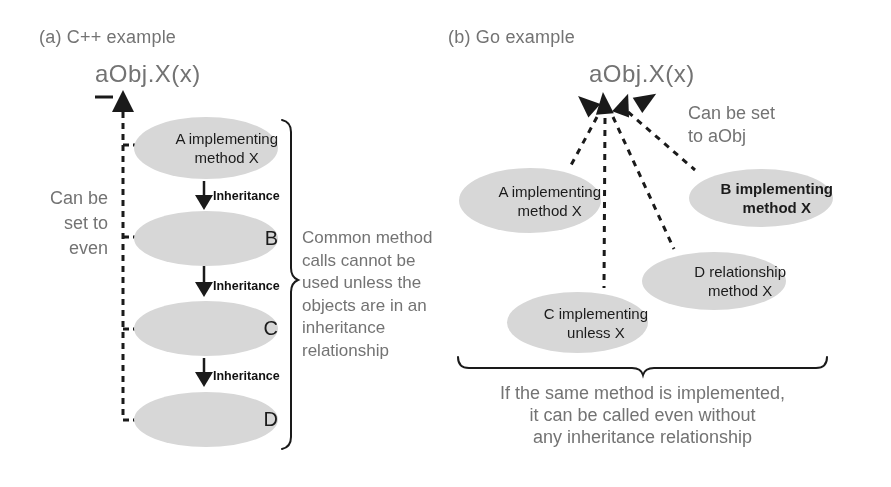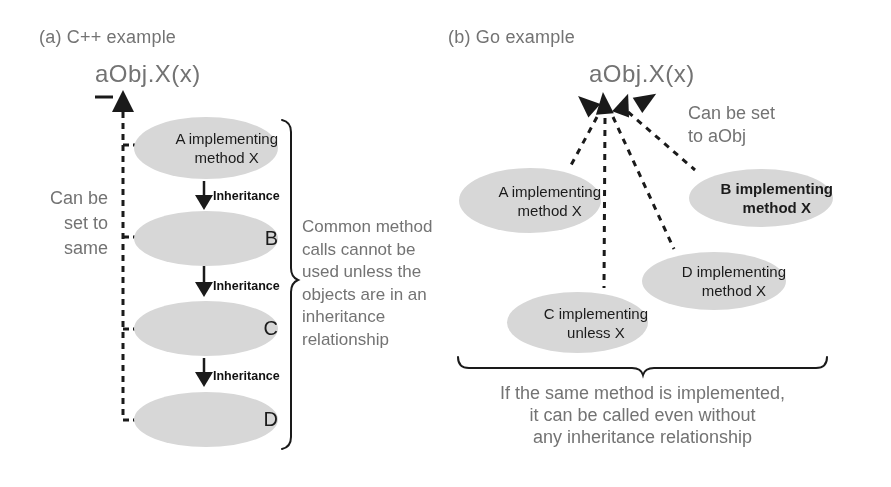--- a/index.html
+++ b/index.html
@@ -113,41 +113,41 @@
 
     <path d="M 458 357 Q 458 368 469 368 L 632 368 Q 641 368 643 375 Q 645 368 654 368 L 816 368 Q 827 368 827 357" fill="none" stroke="#1a1a1a" stroke-width="2" stroke-linecap="round"></path>
   </svg>
 
   <div class="txt panel-title" style="left:39px; top:27px;">(a) C++ example</div>
 
   <div class="txt caller" style="left:95px; top:60px;">aObj.X(x)</div>
 
   <div class="txt side-note" style="left:28px; top:186px; width:80px; text-align:right;">Can be
 set to
-same</div>
+even</div>
 
   <div class="node" style="left:134px; top:117px; width:144px; height:62px;">
     <span>A implementing
 method X</span>
   </div>
   <div class="node single" style="left:134px; top:211px; width:144px; height:55px;">
     <span>B</span>
   </div>
   <div class="node single" style="left:134px; top:301px; width:144px; height:55px;">
     <span>C</span>
   </div>
   <div class="node single" style="left:134px; top:392px; width:144px; height:55px;">
     <span>D</span>
   </div>
 
   <div class="inh-label" style="left:213px; top:189px;">Inheritance</div>
   <div class="inh-label" style="left:213px; top:279px;">Inheritance</div>
   <div class="inh-label" style="left:213px; top:369px;">Inheritance</div>
 
-  <div class="txt brace-note-left" style="left:302px; top:216px; width:180px;">Common method
+  <div class="txt brace-note-left" style="left:302px; top:227px; width:180px;">Common method
 calls cannot be
 used unless the
 objects are in an
 inheritance
 relationship</div>
 
   <div class="txt panel-title" style="left:448px; top:27px;">(b) Go example</div>
 
   <div class="txt caller" style="left:589px; top:60px;">aObj.X(x)</div>
 
@@ -156,21 +156,21 @@
 
   <div class="node" style="left:459px; top:168px; width:142px; height:65px;">
     <span>A implementing
 method X</span>
   </div>
   <div class="node" style="left:689px; top:169px; width:144px; height:58px;font-weight:bold;">
     <span>B implementing
 method X</span>
   </div>
   <div class="node" style="left:642px; top:252px; width:144px; height:58px;">
-    <span>D implementing
+    <span>D relationship
 method X</span>
   </div>
   <div class="node" style="left:507px; top:292px; width:141px; height:61px;">
     <span>C implementing
 unless X</span>
   </div>
 
   <div class="txt brace-note-bottom" style="left:458px; top:382px; width:369px;">If the same method is implemented,
 it can be called even without
 any inheritance relationship</div>

